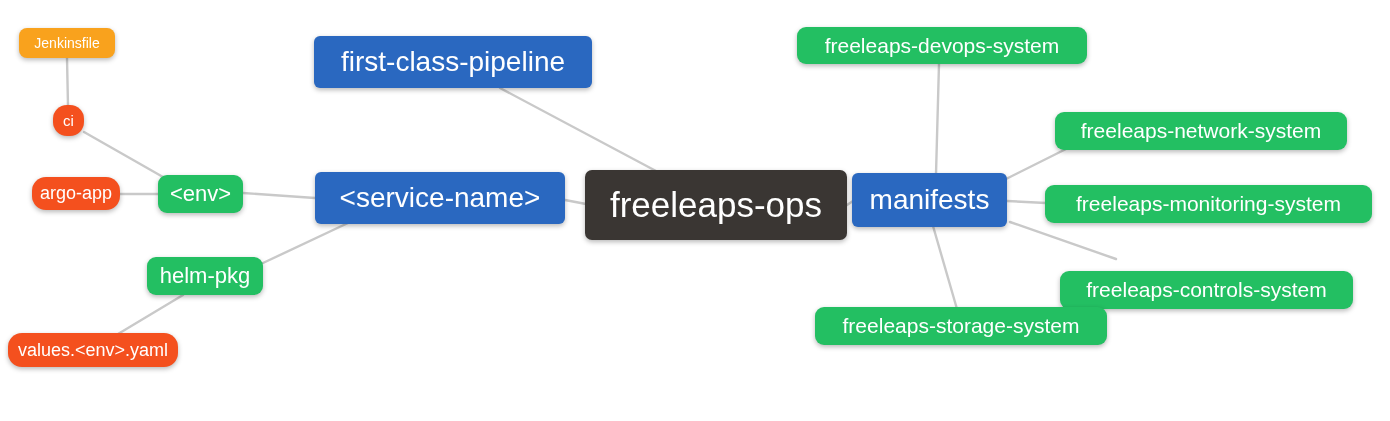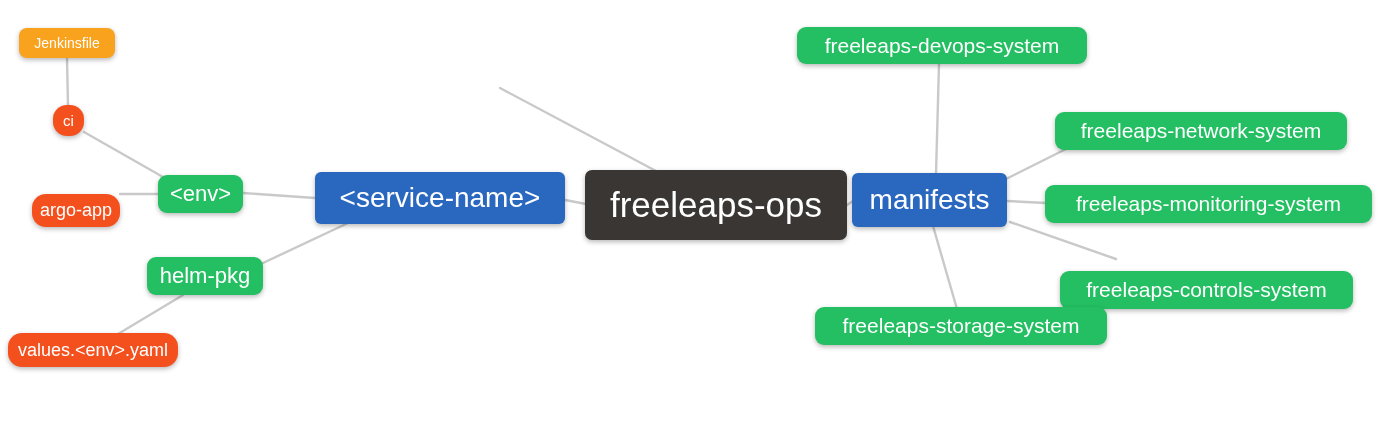--- a/index.html
+++ b/index.html
@@ -66,28 +66,29 @@
     <line x1="1006" y1="179" x2="1066" y2="149"></line>
     <line x1="1007" y1="201" x2="1046" y2="203"></line>
     <line x1="1010" y1="222" x2="1116" y2="259"></line>
     <line x1="933" y1="226" x2="957" y2="309"></line>
   </svg>
 
   <div class="node orange" style="left:19px; top:28px; width:96px; height:30px; font-size:14px;">Jenkinsfile</div>
 
   <div class="node red" style="left:53px; top:105px; width:31px; height:31px; font-size:15px;">ci</div>
 
-  <div class="node red" style="left:32px; top:194px; width:88px; height:33px; font-size:18px;">argo-app</div>
+  <div class="node red" style="left:32px; top:177px; width:88px; height:33px; font-size:18px;">argo-app</div>
 
   <div class="node green" style="left:158px; top:175px; width:85px; height:38px; font-size:22px;text-align:right;">&lt;env&gt;</div>
 
   <div class="node green" style="left:147px; top:257px; width:116px; height:38px; font-size:22px;">helm-pkg</div>
 
   <div class="node red" style="left:8px; top:333px; width:170px; height:34px; font-size:18px;text-align:center;">values.&lt;env&gt;.yaml</div>
 
+  <div class="node branch" style="left:314px; top:36px; width:278px; height:52px; font-size:28px;">first-class-pipeline</div>
 
   <div class="node branch" style="left:315px; top:172px; width:250px; height:52px; font-size:28px;">&lt;service-name&gt;</div>
 
   <div class="node root" style="left:585px; top:170px; width:262px; height:70px; font-size:35px;">freeleaps-ops</div>
 
   <div class="node branch" style="left:852px; top:173px; width:155px; height:54px; font-size:28px;">manifests</div>
 
   <div class="node green" style="left:797px; top:27px; width:290px; height:37px; font-size:21px;">freeleaps-devops-system</div>
 
   <div class="node green" style="left:1055px; top:112px; width:292px; height:38px; font-size:21px;">freeleaps-network-system</div>

